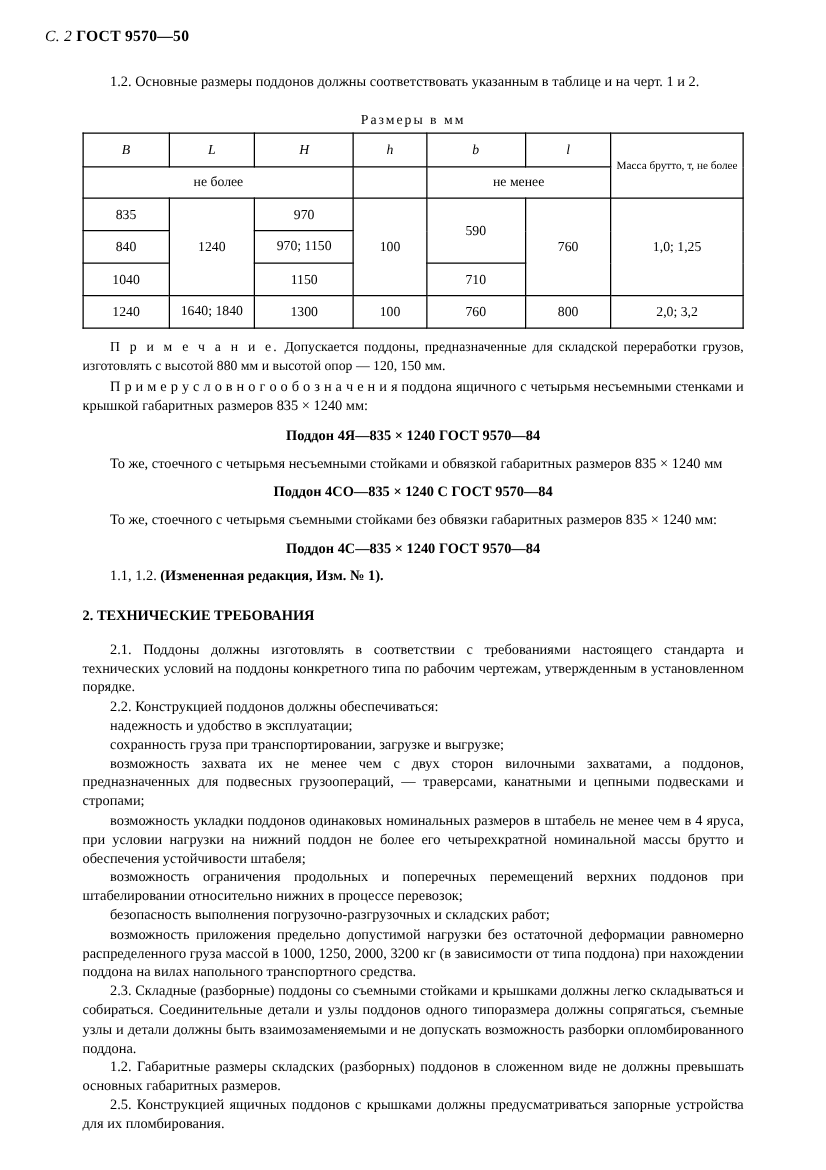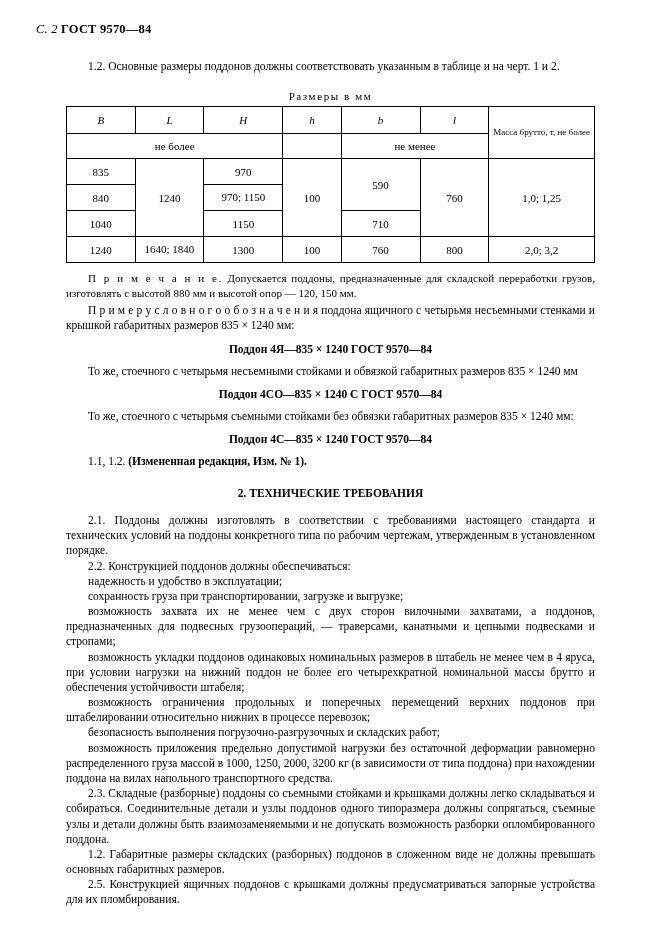--- a/index.html
+++ b/index.html
@@ -92,41 +92,41 @@
   .sp2 {
     letter-spacing: 1.6px;
   }
   .example {
     text-align: center;
     font-weight: bold;
     font-size: 11.5px;
     margin: 9px 0 9px 0;
   }
   .section-title {
-    text-align: center;
+    text-align: left;
     font-weight: bold;
     font-size: 11.5px;
     margin: 18px 0 14px 0;
   }
   .blk {
     margin-top: 3px;
   }
   .bold {
     font-weight: bold;
   }
   .mt6 { margin-top: 6px; }
 </style>
 </head>
 <body>
 
 <div class="page">
 
   <div class="header">
     <span class="pg">С. 2</span>
-    <span>ГОСТ 9570—84</span>
+    <span>ГОСТ 9570—50</span>
   </div>
 
   <div class="content">
 
     <p class="indent clause-intro">1.2.  Основные размеры поддонов должны соответствовать указанным в таблице и на черт. 1 и 2.</p>
 
     <div class="table-caption">Размеры   в мм</div>
 
     <table class="sizes">
       <colgroup>

